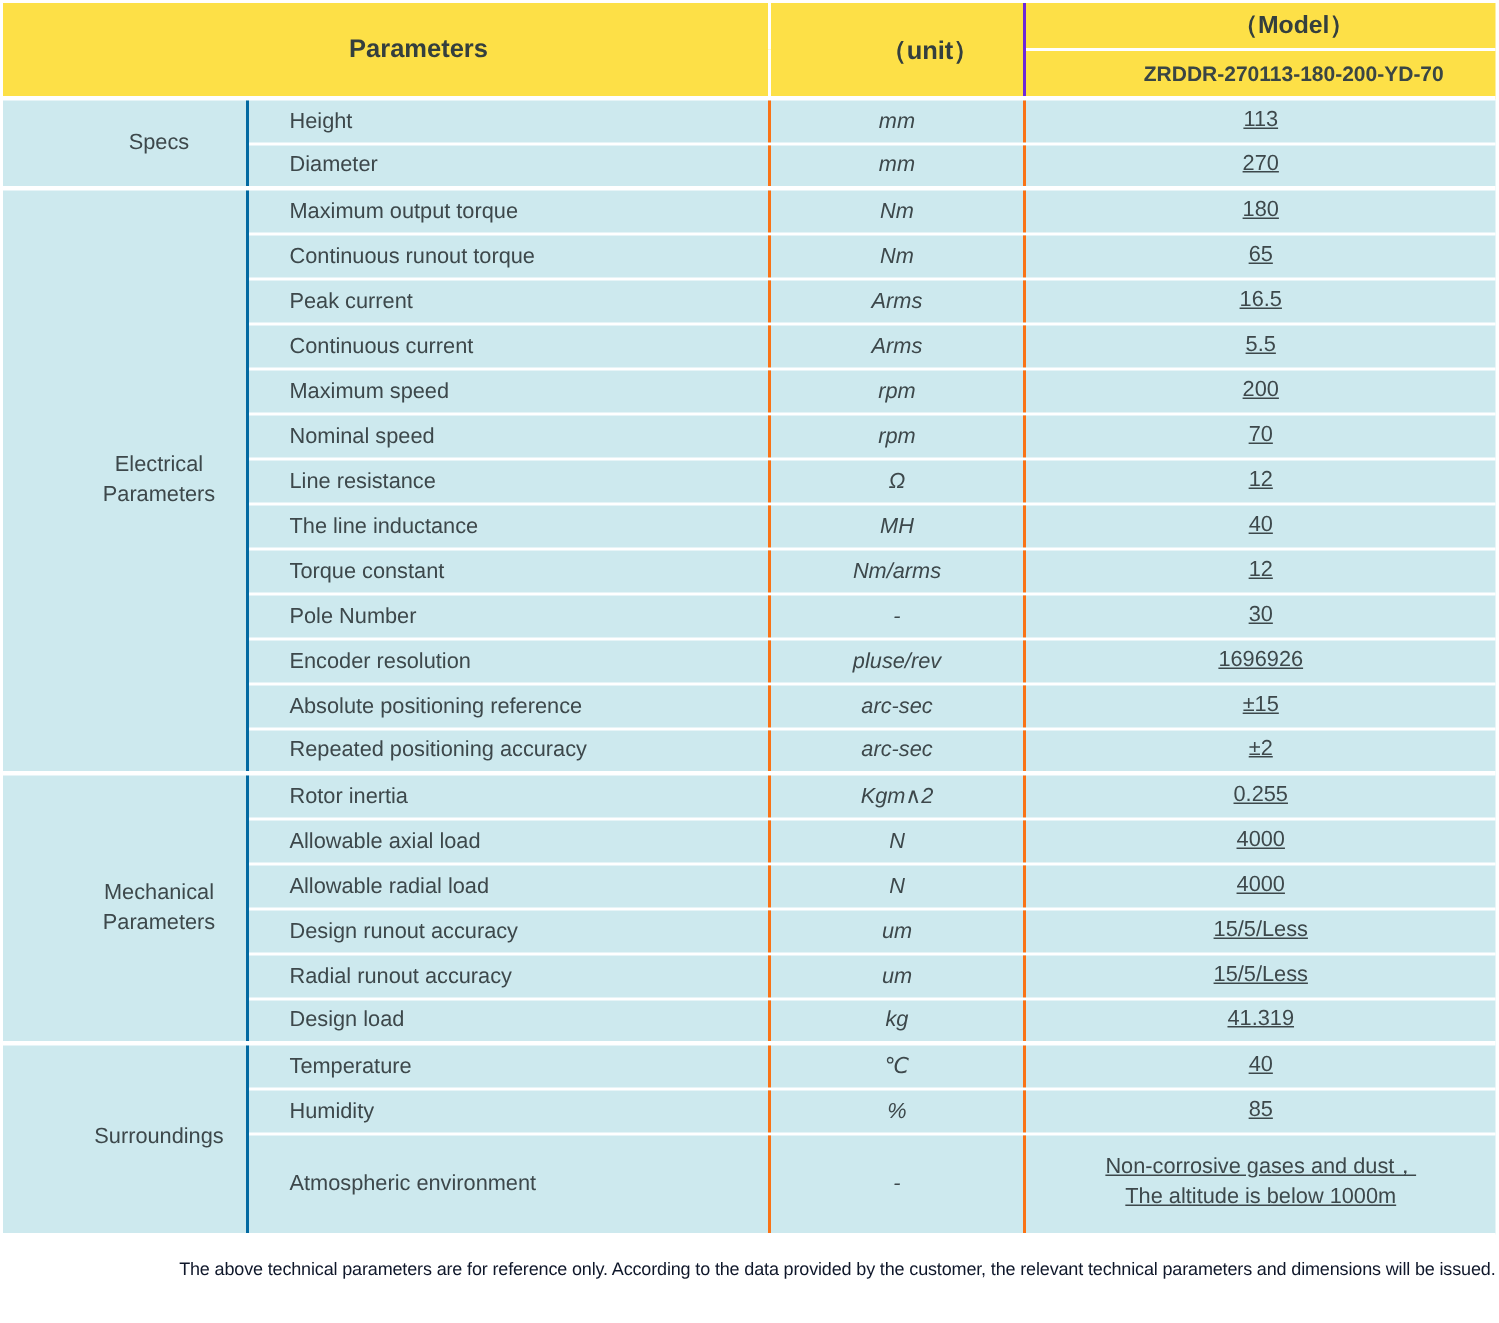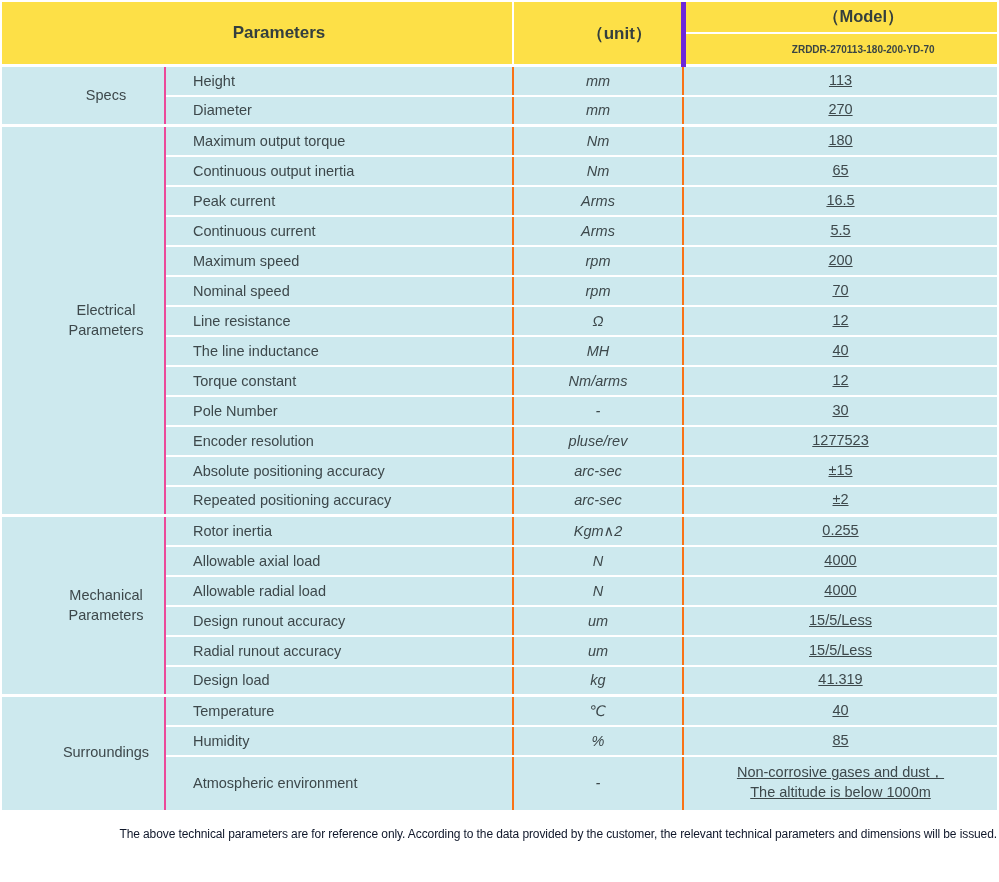--- a/index.html
+++ b/index.html
@@ -43,44 +43,44 @@
     height: 30px;
     padding-left: 44px;
   }
   thead tr { height: 30px; }
   th.h-params {
     font-size: 17px;
     border-right: 2px solid #ffffff;
   }
   th.h-unit {
     font-size: 17px;
-    border-right: 5px solid #6d28d9;
+    border-right: 2px solid #6d28d9;
   }
   th.h-model {
     font-size: 16.5px;
     border-bottom: 2px solid #ffffff;
   }
   th.h-model-value {
-    font-size: 10px;
+    font-size: 14px;
     color: #3a4544;
   }
 
   
   tbody tr { height: 30px; }
-  tbody tr.tall { height: 55px; }
+  tbody tr.tall { height: 67px; }
   tbody td {
     background: #cde9ee;
     color: #3d484b;
     font-size: 14.5px;
     border-bottom: 2px solid #ffffff;
   }
   tbody tr.sec-start td { border-top: 3px solid #ffffff; }
 
   td.group {
-    border-right: 2px solid #ec4899;
+    border-right: 2px solid #0369a1;
     white-space: pre-line;
     line-height: 1.35;
     font-size: 14.5px;
     padding-left: 46px;
   }
   td.pname {
     text-align: left;
     padding-left: 27px;
     border-right: 2px solid #f97316;
   }
@@ -140,21 +140,21 @@
       </tr>
 
       <tr class="sec-start">
         <td class="group" rowspan="13">Electrical
 Parameters</td>
         <td class="pname">Maximum output torque</td>
         <td class="unit">Nm</td>
         <td class="value">180</td>
       </tr>
       <tr>
-        <td class="pname">Continuous output inertia</td>
+        <td class="pname">Continuous runout torque</td>
         <td class="unit">Nm</td>
         <td class="value">65</td>
       </tr>
       <tr>
         <td class="pname">Peak current</td>
         <td class="unit">Arms</td>
         <td class="value">16.5</td>
       </tr>
       <tr>
         <td class="pname">Continuous current</td>
@@ -187,24 +187,24 @@
         <td class="value">12</td>
       </tr>
       <tr>
         <td class="pname">Pole Number</td>
         <td class="unit">-</td>
         <td class="value">30</td>
       </tr>
       <tr>
         <td class="pname">Encoder resolution</td>
         <td class="unit">pluse/rev</td>
-        <td class="value">1277523</td>
-      </tr>
-      <tr>
-        <td class="pname">Absolute positioning accuracy</td>
+        <td class="value">1696926</td>
+      </tr>
+      <tr>
+        <td class="pname">Absolute positioning reference</td>
         <td class="unit">arc-sec</td>
         <td class="value">±15</td>
       </tr>
       <tr>
         <td class="pname">Repeated positioning accuracy</td>
         <td class="unit">arc-sec</td>
         <td class="value">±2</td>
       </tr>
 
       <tr class="sec-start">

